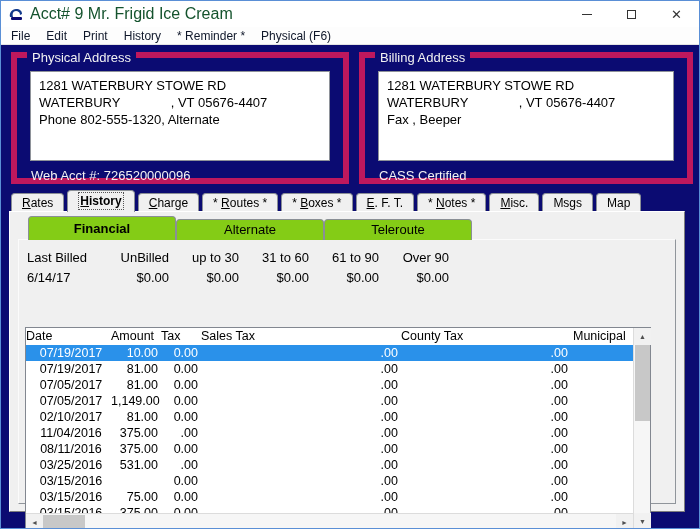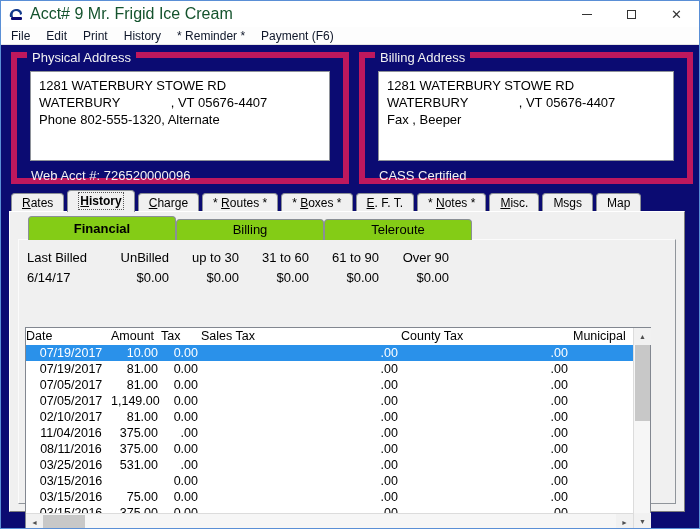--- a/index.html
+++ b/index.html
@@ -117,21 +117,21 @@
         </div>
     </div>
   </div>
 
   <div class="menubar">
       <span class="menu-item">File</span>
       <span class="menu-item">Edit</span>
       <span class="menu-item">Print</span>
       <span class="menu-item">History</span>
       <span class="menu-item">* Reminder *</span>
-      <span class="menu-item">Payment (F6)</span>
+      <span class="menu-item">Physical (F6)</span>
     </div>
 
   <div class="client">
 
     <div class="groupbox physical">
       <span class="legend">Physical Address</span>
       <div class="addr-box">
           <div class="addr-line">1281 WATERBURY STOWE RD</div>
           <div class="addr-line">WATERBURY              , VT 05676-4407</div>
           <div class="addr-line">Phone 802-555-1320, Alternate</div>
@@ -158,21 +158,21 @@
         <div class="tab"><span class="tab-label"><u>E</u>. F. T.</span></div>
         <div class="tab"><span class="tab-label">* <u>N</u>otes *</span></div>
         <div class="tab"><span class="tab-label"><u>M</u>isc.</span></div>
         <div class="tab"><span class="tab-label">Msgs</span></div>
         <div class="tab"><span class="tab-label">Map</span></div>
       </div>
 
     <div class="panel">
       <div class="subtabs">
           <div class="subtab selected"><span class="tab-label">Financial</span></div>
-          <div class="subtab"><span class="tab-label">Billing</span></div>
+          <div class="subtab"><span class="tab-label">Alternate</span></div>
           <div class="subtab"><span class="tab-label">Teleroute</span></div>
         </div>
       <div class="innerpage">
         <div class="aging">
             <div class="c0">Last Billed</div>
             <div class="cr">UnBilled</div>
             <div class="cr">up to 30</div>
             <div class="cr">31 to 60</div>
             <div class="cr">61 to 90</div>
             <div class="cr">Over 90</div>

